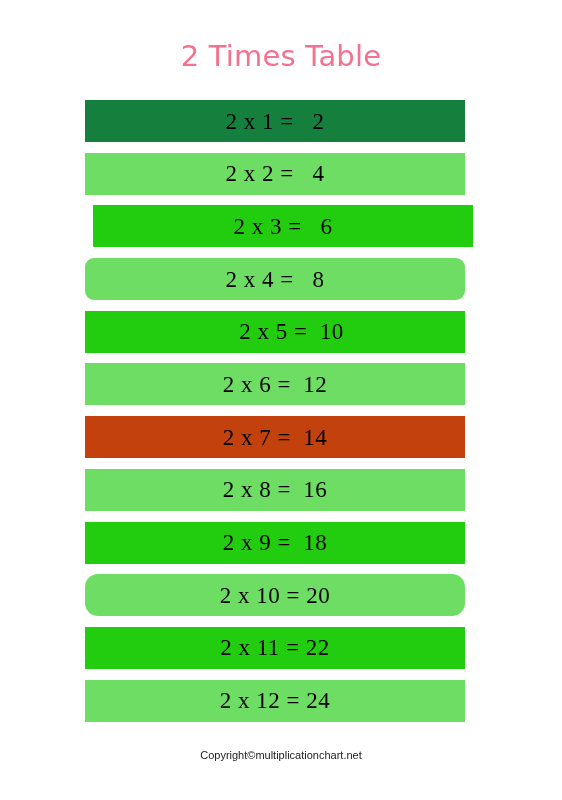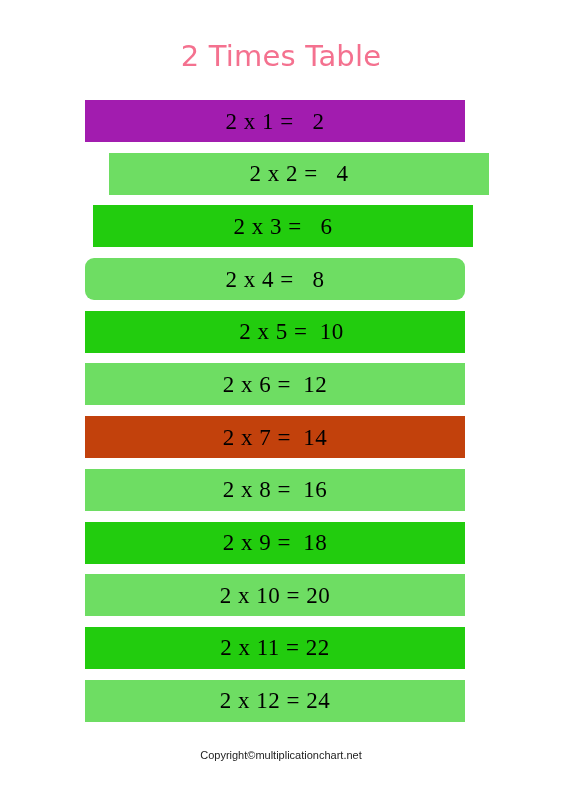--- a/index.html
+++ b/index.html
@@ -80,24 +80,24 @@
   }
 </style>
 </head>
 <body>
 
 <div id="page">
 
   <div id="page-title">2 Times Table</div>
 
   <div id="table-rows">
-      <div class="table-row" style="background-color: #a21caf;">
+      <div class="table-row" style="background-color: #15803d;">
         <span class="row-text">2 x 1 =   2</span>
       </div>
-      <div class="table-row" style="background-color: rgb(110, 221, 99); margin-left: 24px;">
+      <div class="table-row" style="background-color: rgb(110, 221, 99);">
         <span class="row-text">2 x 2 =   4</span>
       </div>
       <div class="table-row" style="background-color: rgb(34, 204, 14); margin-left: 8px;">
         <span class="row-text">2 x 3 =   6</span>
       </div>
       <div class="table-row" style="background-color: rgb(110, 221, 99); border-radius: 9px;">
         <span class="row-text">2 x 4 =   8</span>
       </div>
       <div class="table-row" style="background-color: rgb(34, 204, 14); padding-left: 33px;">
         <span class="row-text">2 x 5 =  10</span>
@@ -107,21 +107,21 @@
       </div>
       <div class="table-row" style="background-color: #c2410c;">
         <span class="row-text">2 x 7 =  14</span>
       </div>
       <div class="table-row" style="background-color: rgb(110, 221, 99);">
         <span class="row-text">2 x 8 =  16</span>
       </div>
       <div class="table-row" style="background-color: rgb(34, 204, 14);">
         <span class="row-text">2 x 9 =  18</span>
       </div>
-      <div class="table-row" style="background-color: rgb(110, 221, 99);">
+      <div class="table-row" style="background-color: rgb(110, 221, 99); border-radius: 13px;">
         <span class="row-text">2 x 10 = 20</span>
       </div>
       <div class="table-row" style="background-color: rgb(34, 204, 14);">
         <span class="row-text">2 x 11 = 22</span>
       </div>
       <div class="table-row" style="background-color: rgb(110, 221, 99);">
         <span class="row-text">2 x 12 = 24</span>
       </div>
     </div>
 

